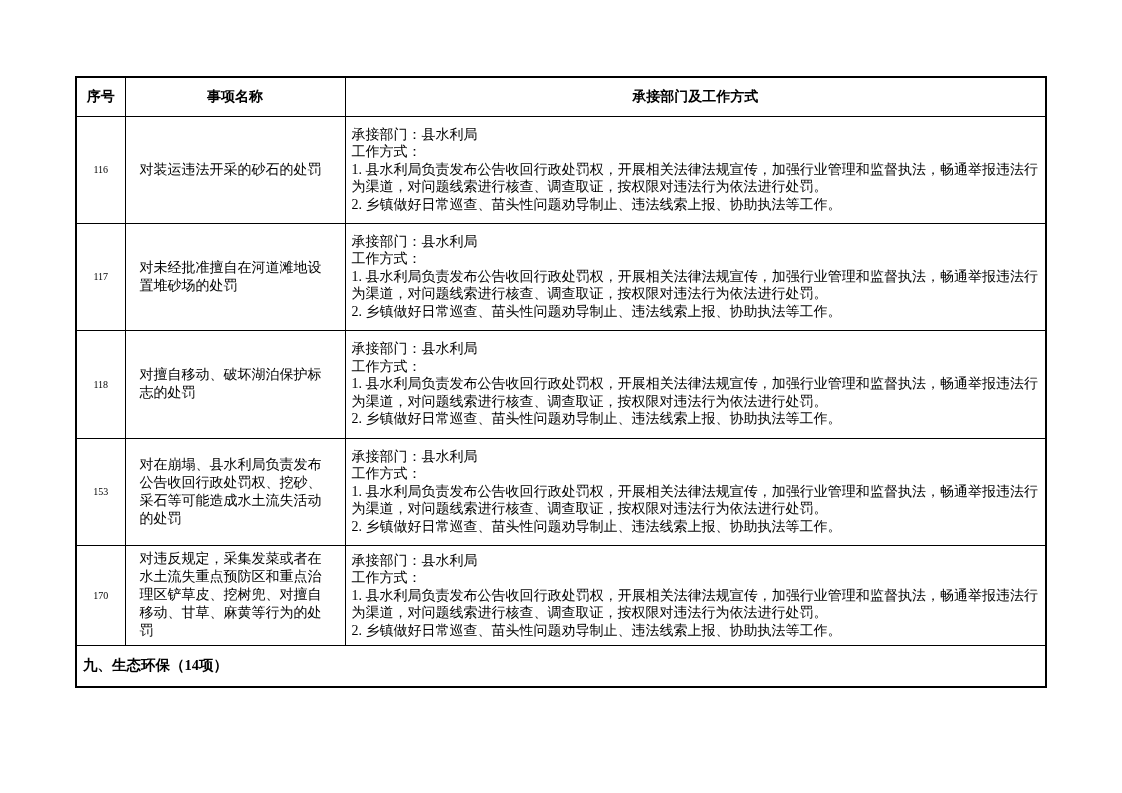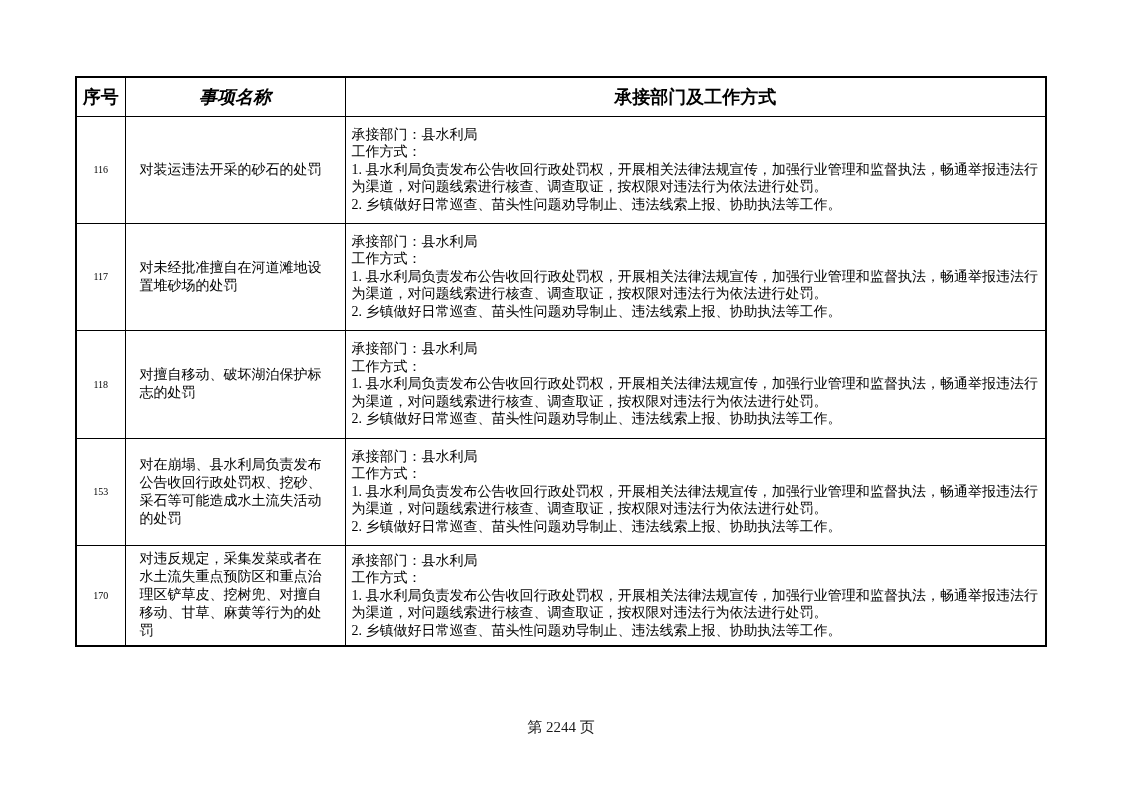--- a/index.html
+++ b/index.html
@@ -24,25 +24,25 @@
     border-collapse: collapse;
     table-layout: fixed;
   }
   table.doc-table, table.doc-table td, table.doc-table th {
     border: 1px solid #000000;
   }
   table.doc-table {
     border: 2px solid #000000;
   }
   th.col-no    { width: 49px; }
-  th.col-name  { width: 220px; font-style: italic; }
+  th.col-name  { width: 220px; }
   th.col-dept  { width: auto; }
   thead th {
     height: 39px;
-    font-size: 18px;
+    font-size: 14px;
     font-weight: bold;
     text-align: center;
     vertical-align: middle;
     border-bottom-width: 2px;
   }
   tbody td {
     font-size: 14px;
     vertical-align: middle;
   }
   td.no-cell {
@@ -147,19 +147,21 @@
         <td class="no-cell">170</td>
         <td class="name-cell">对违反规定，采集发菜或者在水土流失重点预防区和重点治理区铲草皮、挖树兜、对擅自移动、甘草、麻黄等行为的处罚</td>
         <td class="detail-cell">
           <div class="detail-line">承接部门：县水利局</div>
           <div class="detail-line">工作方式：</div>
           <div class="detail-line">1. 县水利局负责发布公告收回行政处罚权，开展相关法律法规宣传，加强行业管理和监督执法，畅通举报违法行为渠道，对问题线索进行核查、调查取证，按权限对违法行为依法进行处罚。</div>
           <div class="detail-line">2. 乡镇做好日常巡查、苗头性问题劝导制止、违法线索上报、协助执法等工作。</div>
         </td>
       </tr>
 
+      <tr class="section-row">
+        <td class="section-cell" colspan="3">九、生态环保（14项）</td>
+      </tr>
 
     </tbody>
   </table>
 
-  <div class="page-footer">第 2244 页</div>
 
 </div>
 
 </body></html>

